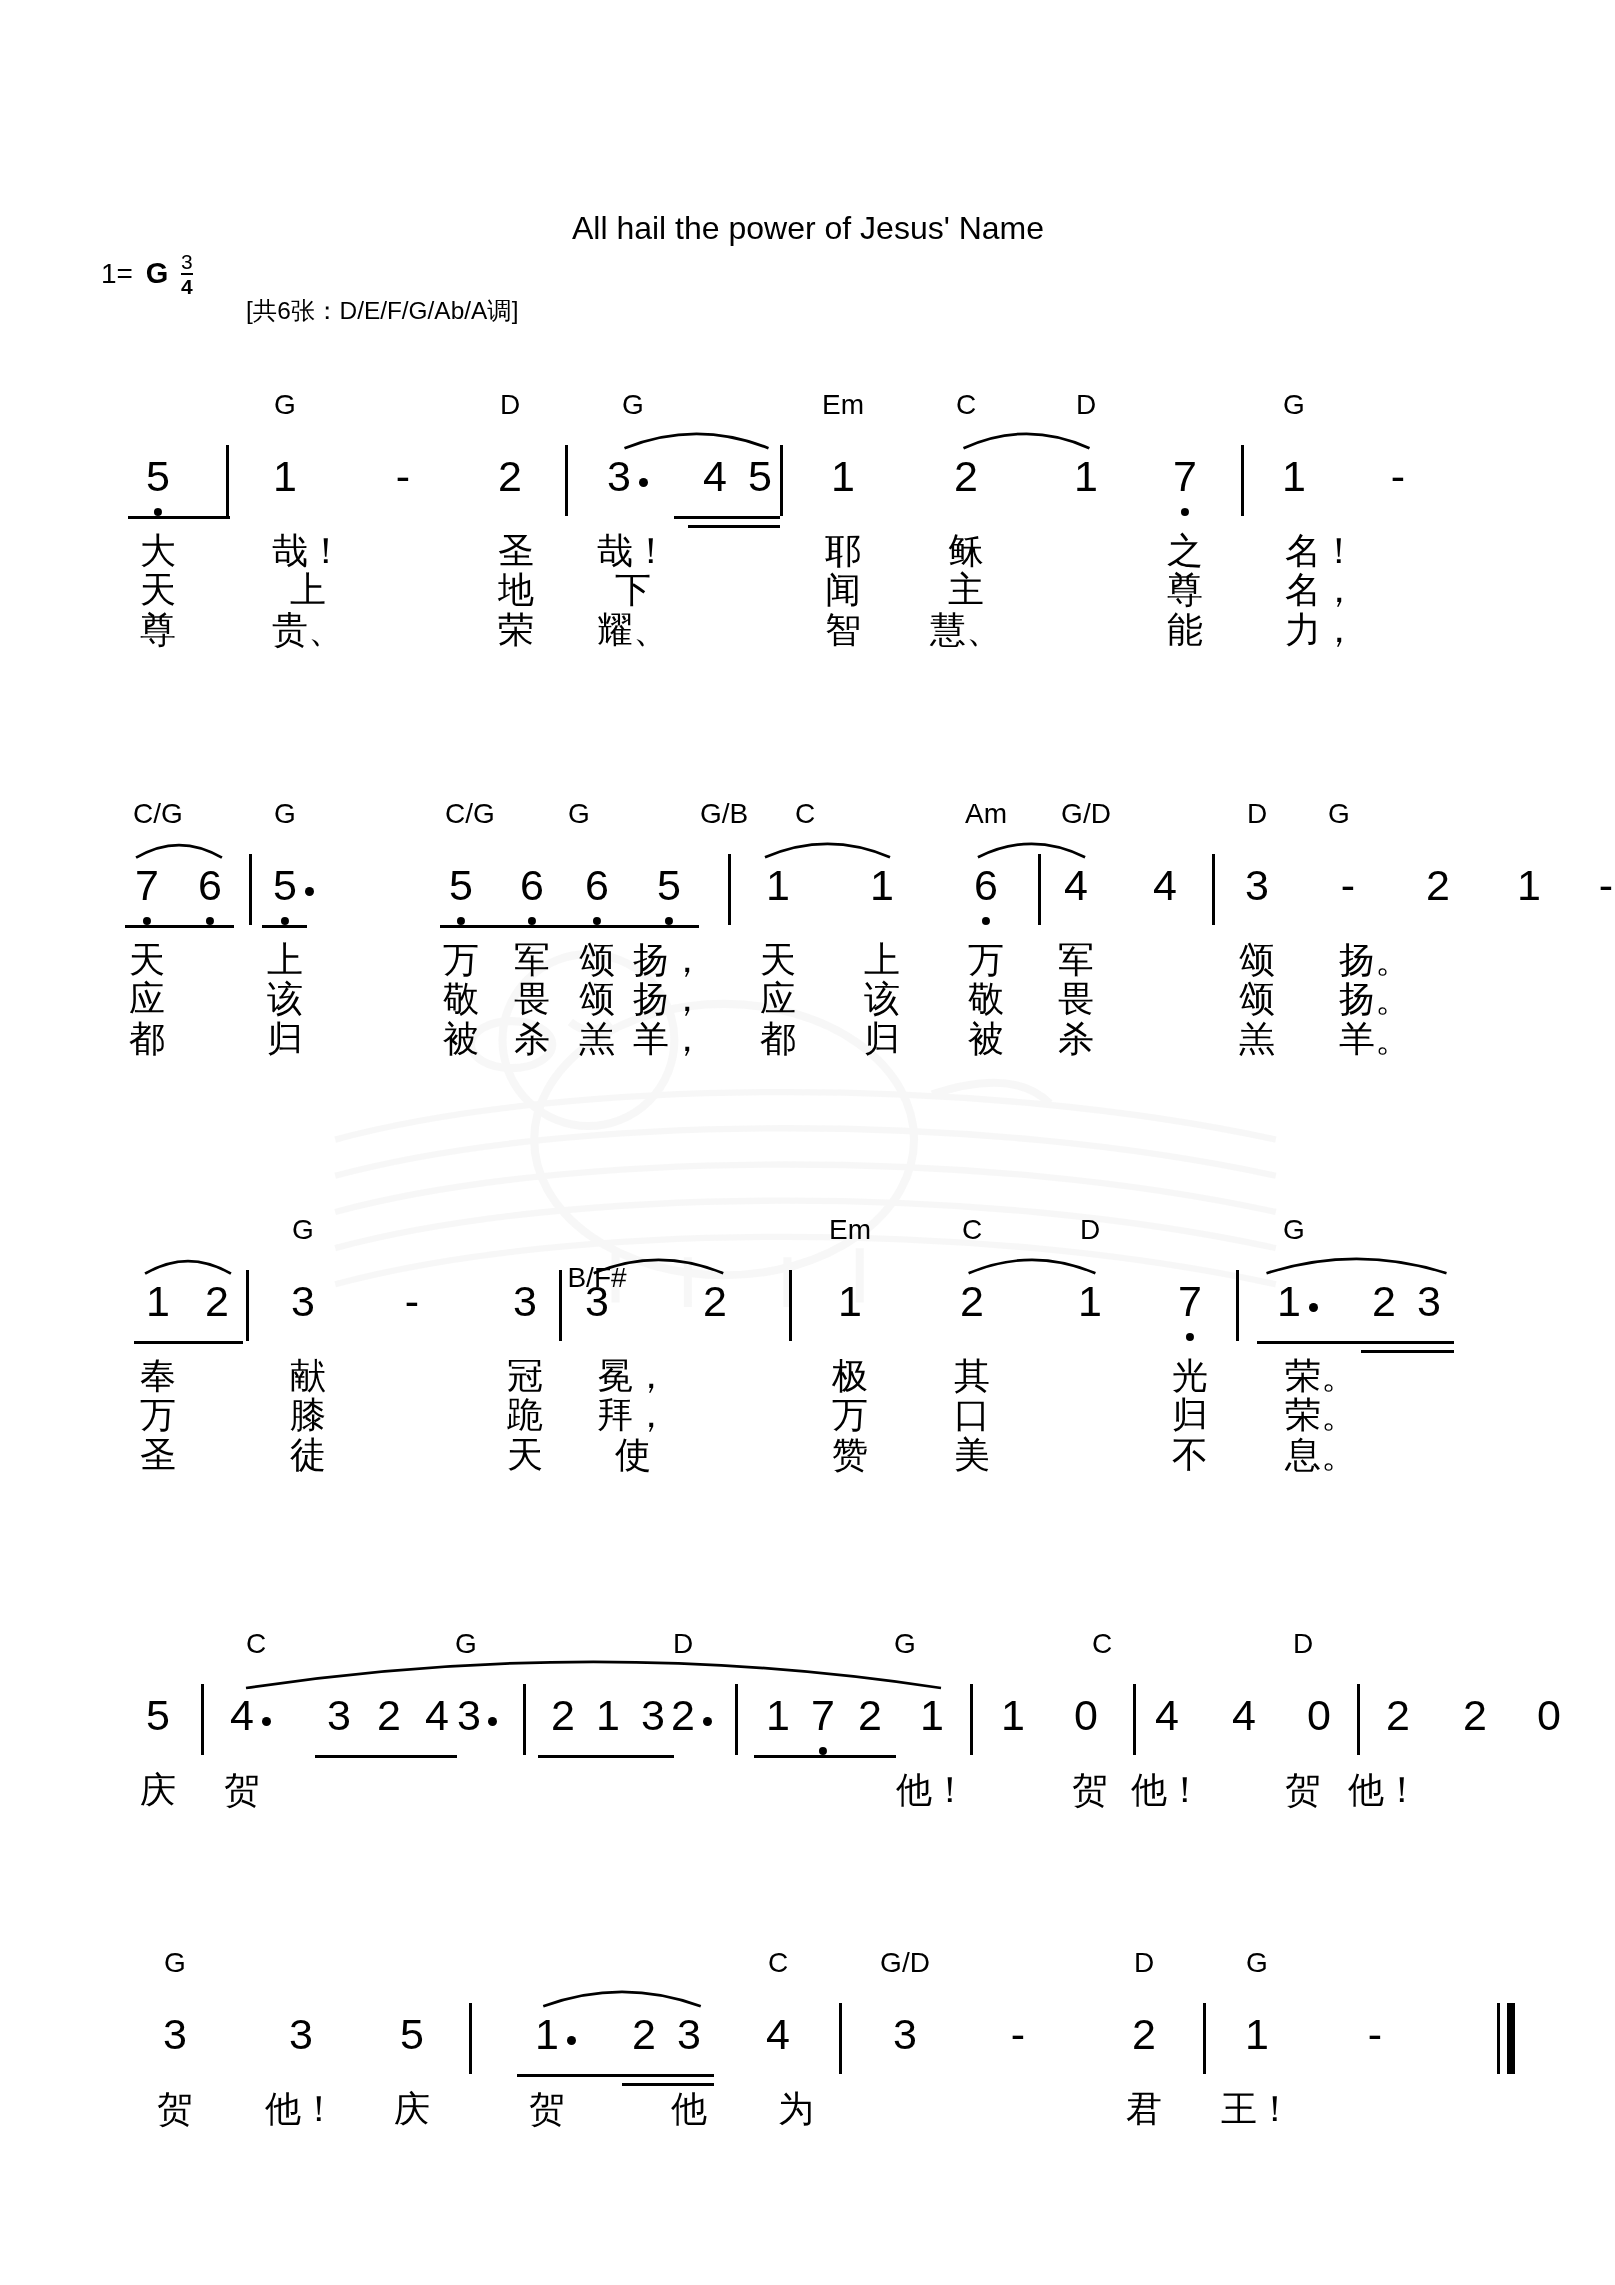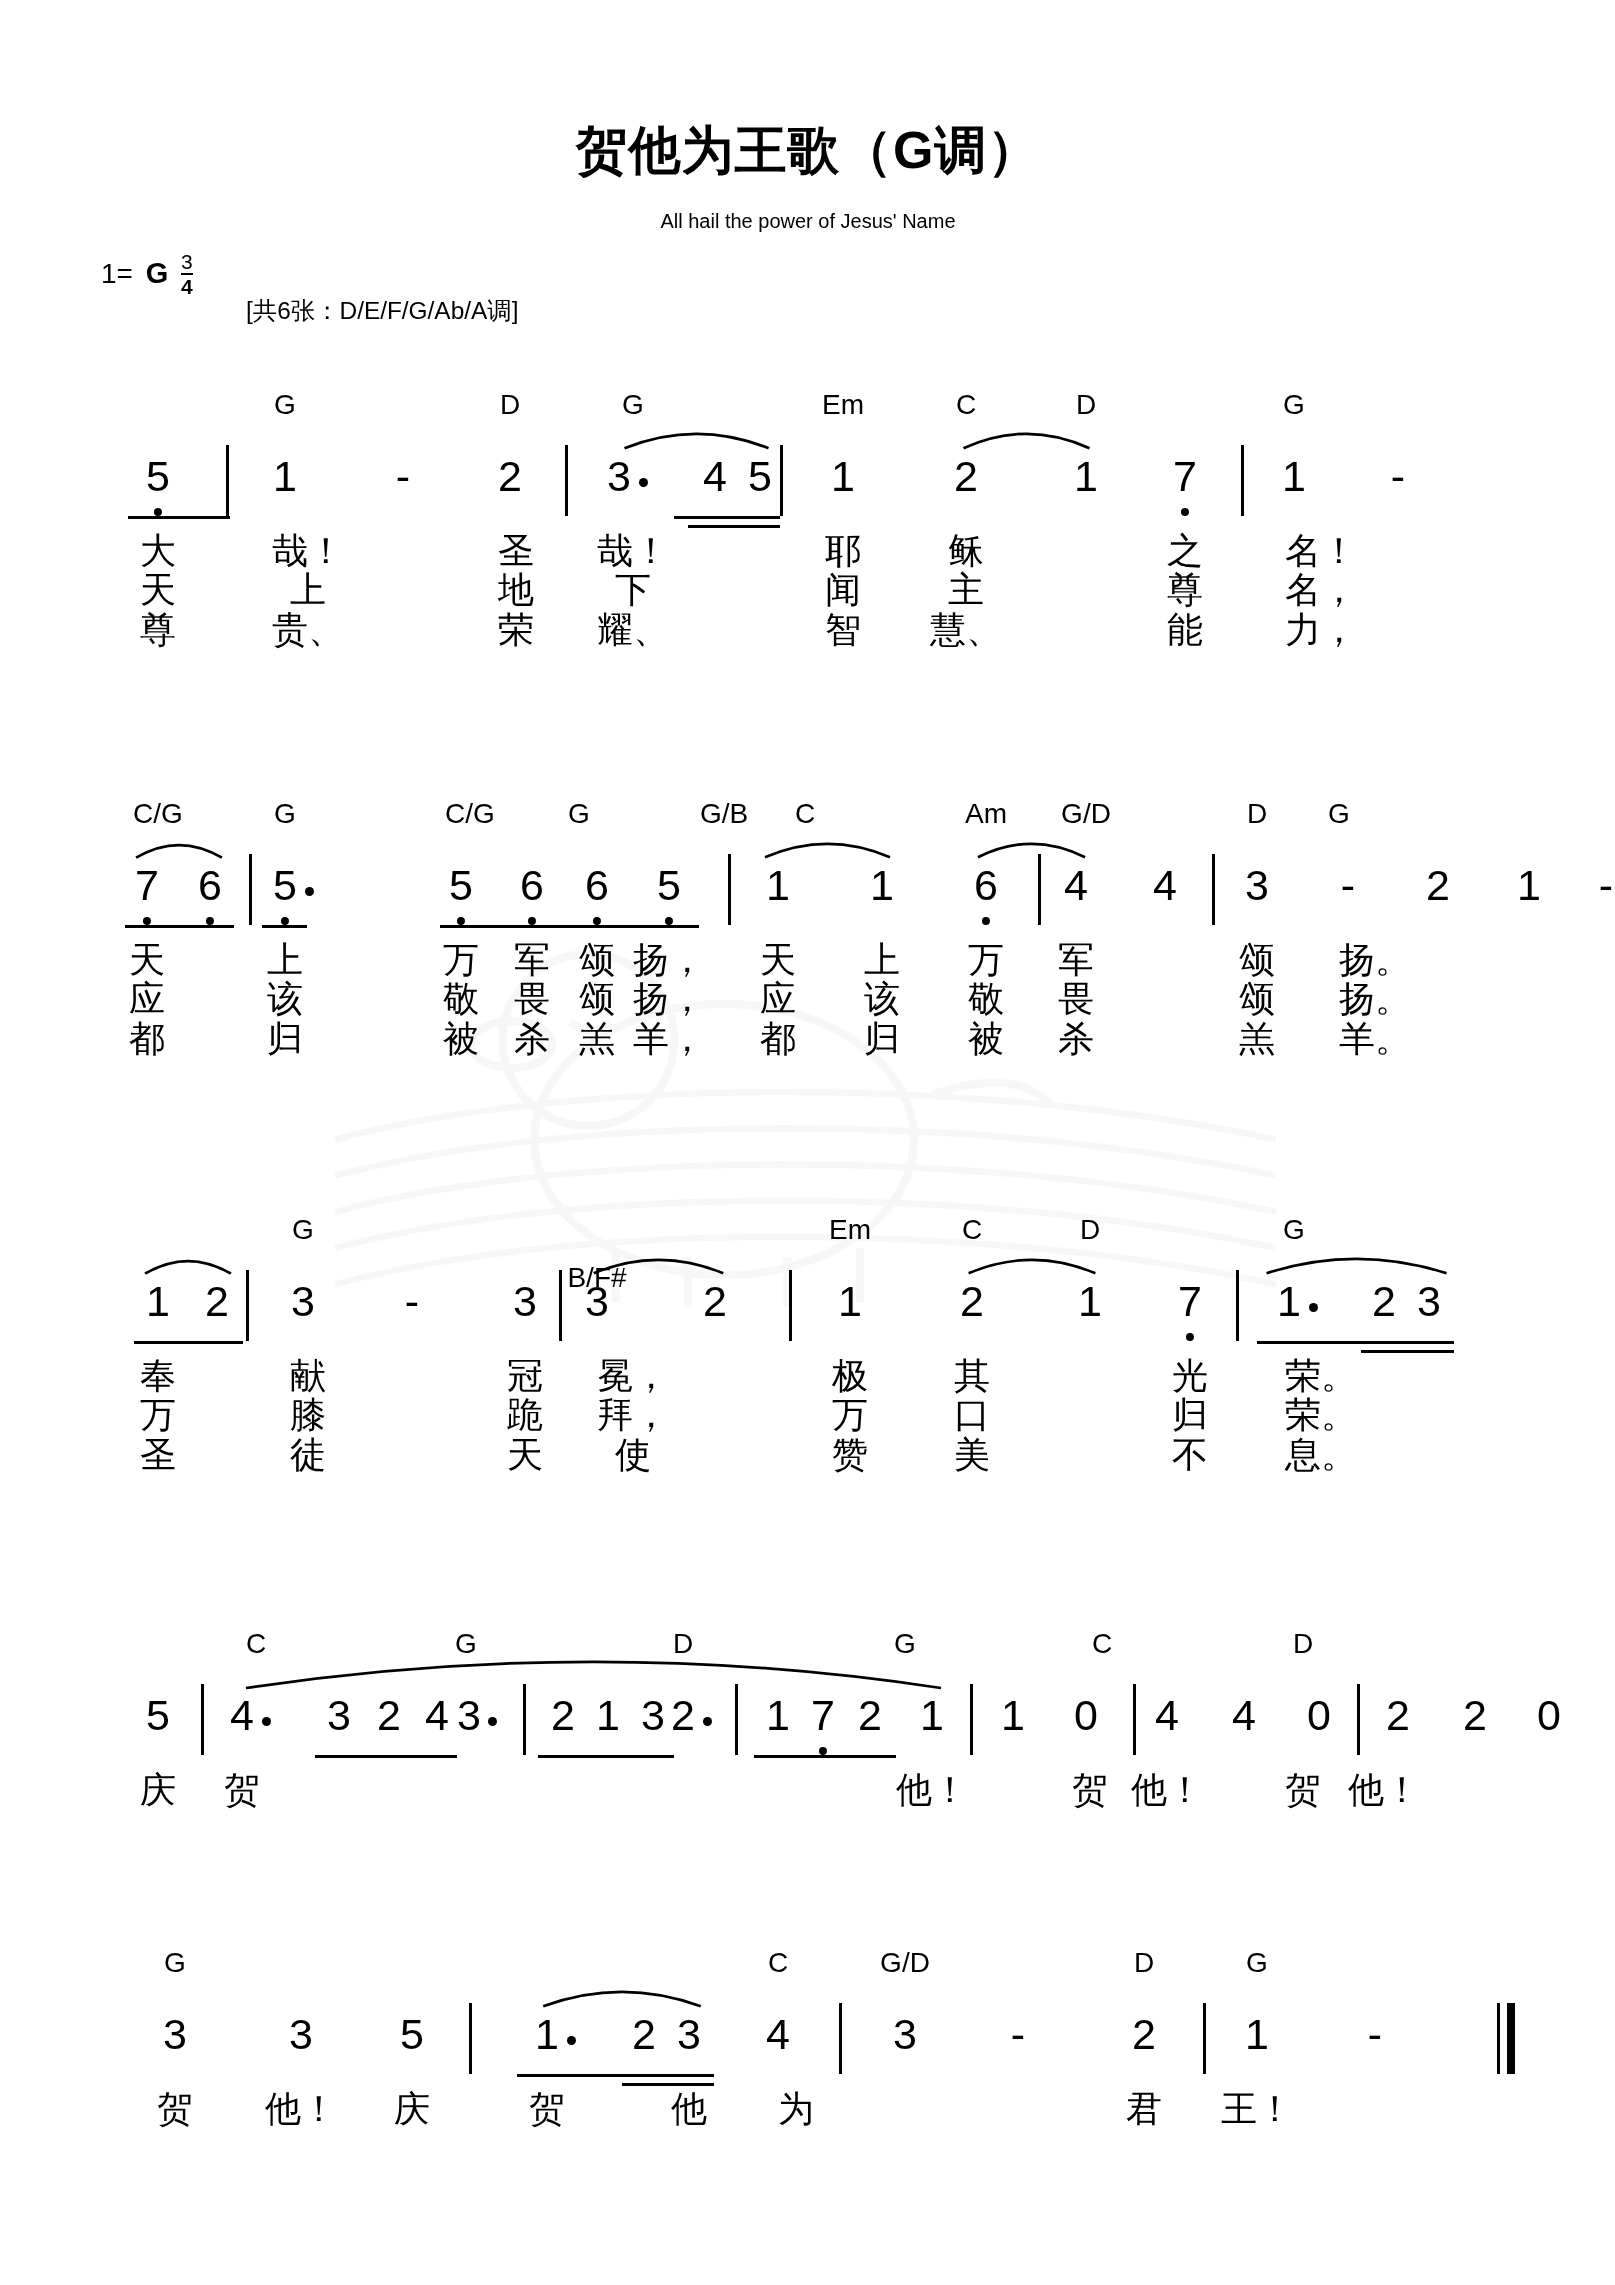--- a/index.html
+++ b/index.html
@@ -24,21 +24,21 @@
   
   .title {
     position:absolute; top:116px; left:0; width:1616px;
     text-align:center;
     font-size:52px; font-weight:bold; letter-spacing:0.9px;
     font-family:"Liberation Sans","DejaVu Sans",sans-serif;
   }
   .subtitle {
     position:absolute; top:210px; left:0; width:1616px;
     text-align:center;
-    font-size:20px; font-weight:normal;
+    font-size:32px; font-weight:normal;
   }
   .credits {
     position:absolute; top:210px; right:36px;
     text-align:right; font-size:24.4px; line-height:36px;
   }
   .keysig {
     position:absolute; top:251px; left:101px;
     font-size:28px; display:flex; align-items:center; gap:12.7px;
   }
   .keysig .eq { font-weight:normal; }
@@ -130,21 +130,20 @@
         <ellipse cx="470" cy="300" rx="210" ry="150"></ellipse>
         <circle cx="320" cy="190" r="95"></circle>
         <ellipse cx="235" cy="195" rx="45" ry="26"></ellipse>
         <path d="M300,170 q22,18 44,0"></path>
         <path d="M350,420 l0,60 M430,430 l0,55 M540,430 l0,55 M620,420 l0,60"></path>
         <path d="M700,250 q90,-30 130,10"></path>
       </g>
     </svg>
   </div>
 
-  <div class="title">贺他为王歌（G调）</div>
   <div class="subtitle">All hail the power of Jesus' Name</div>
 
 
   <div class="keysig">
     <span class="eq">1=</span>
     <span class="gkey">G</span>
     <span class="frac">
       <span class="num" style="position:static;transform:none;font-size:21px;">3</span>
       <span class="den">4</span>
     </span>

